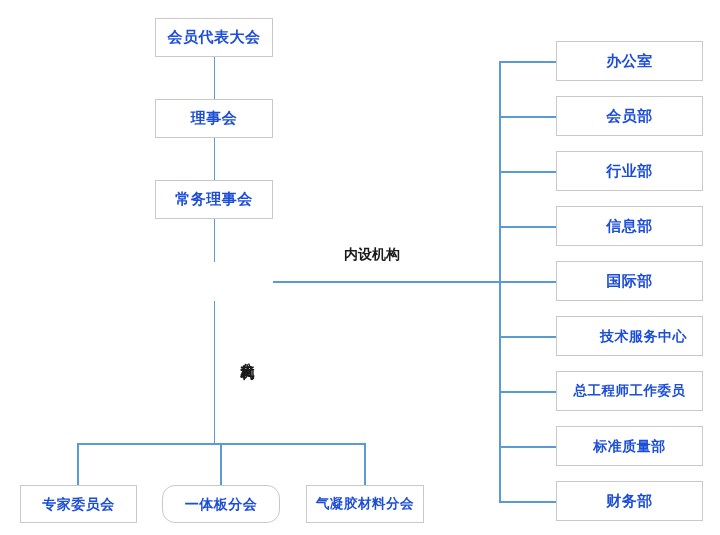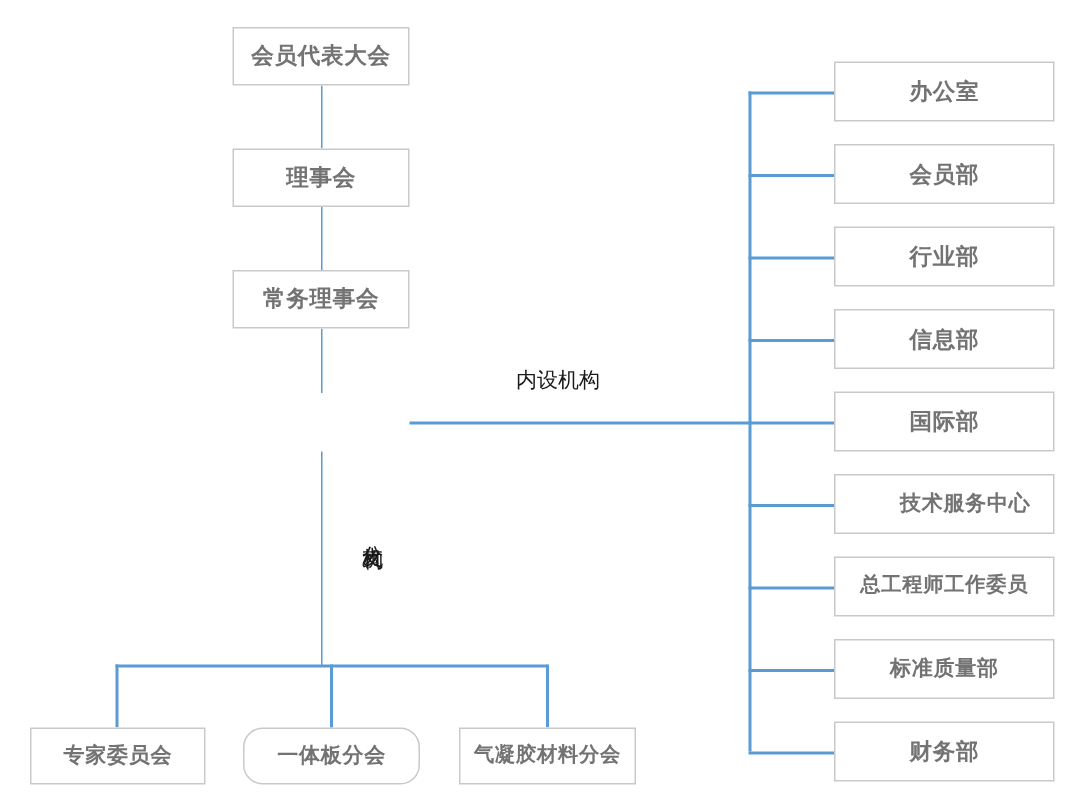--- a/index.html
+++ b/index.html
@@ -19,21 +19,21 @@
     overflow: hidden;
   }
   .node {
     position: absolute;
     box-sizing: border-box;
     border: 1px solid #c9c9c9;
     background: #ffffff;
     display: flex;
     align-items: center;
     justify-content: center;
-    color: #737373;
+    color: #1d4ed8;
     font-weight: bold;
     font-size: 15px;
     letter-spacing: 0.5px;
     line-height: 1;
     z-index: 3;
   }
   .node.small {
     font-size: 14px;
   }
   .node.tiny {
@@ -42,21 +42,21 @@
   .link {
     position: absolute;
     background: #5b9bd5;
     z-index: 1;
   }
   .link.v { width: 1.5px; }
   .link.h { height: 1.5px; }
   .caption {
     position: absolute;
     color: #1a1a1a;
-    font-weight: normal;
+    font-weight: bold;
     font-size: 14px;
     z-index: 4;
     line-height: 1;
     white-space: nowrap;
     text-align: right;
   }
   .caption.vertical {
     writing-mode: vertical-rl;
     text-orientation: upright;
     letter-spacing: 1px;

